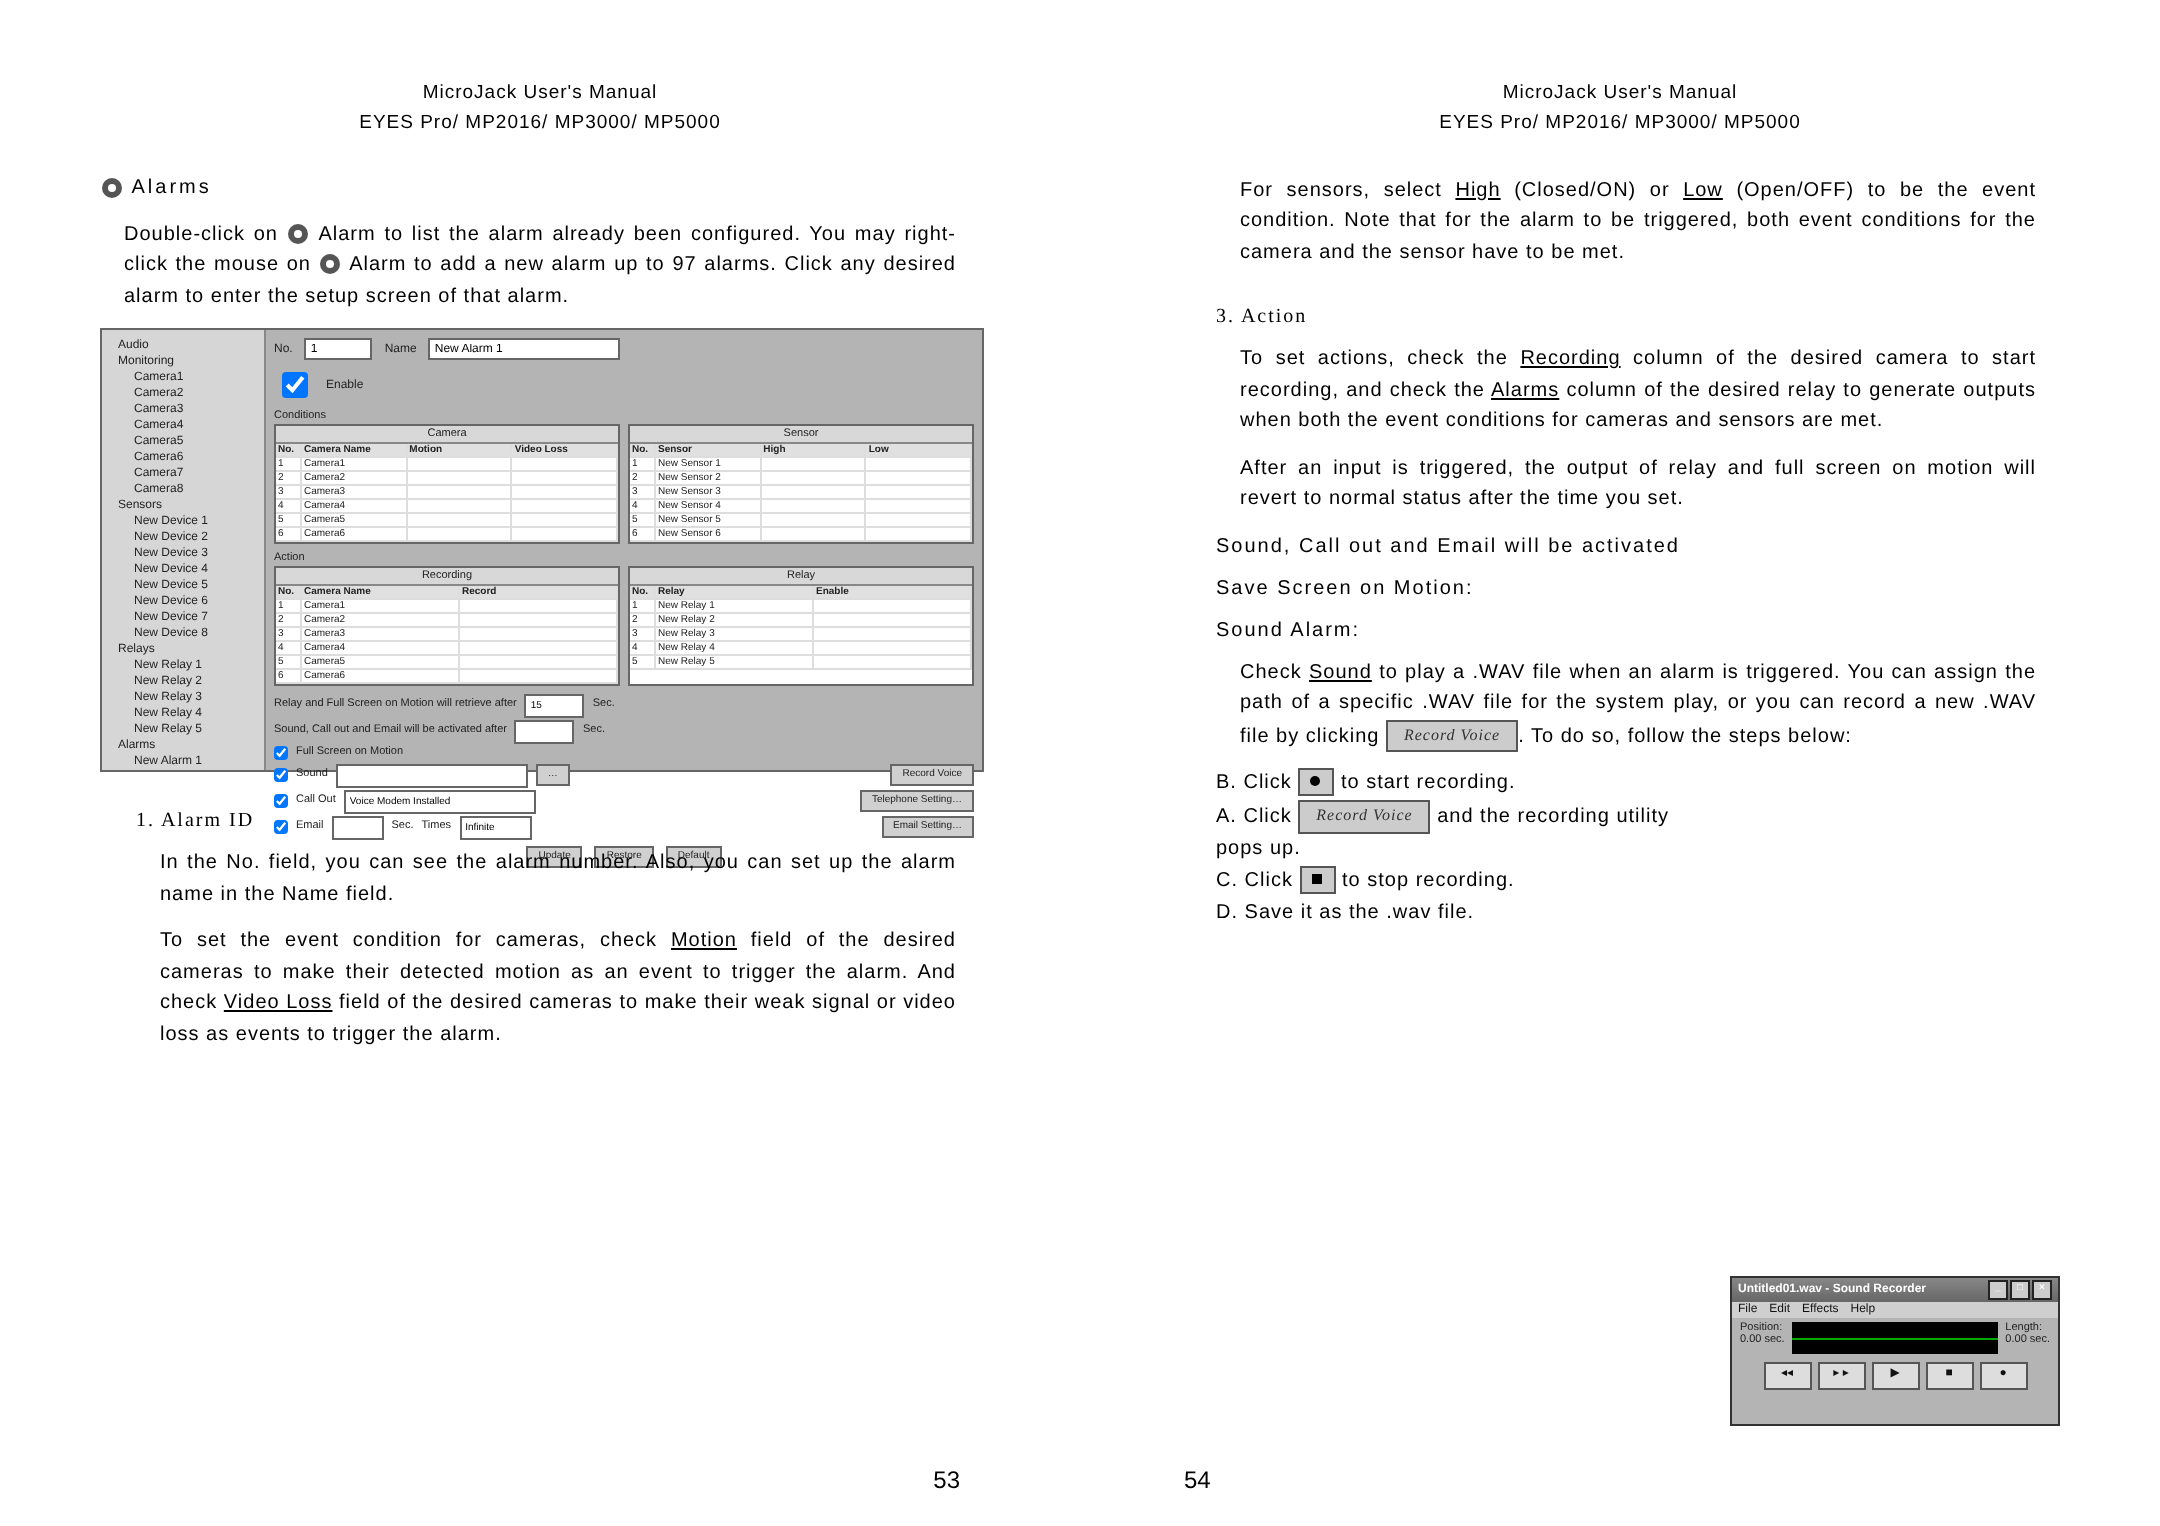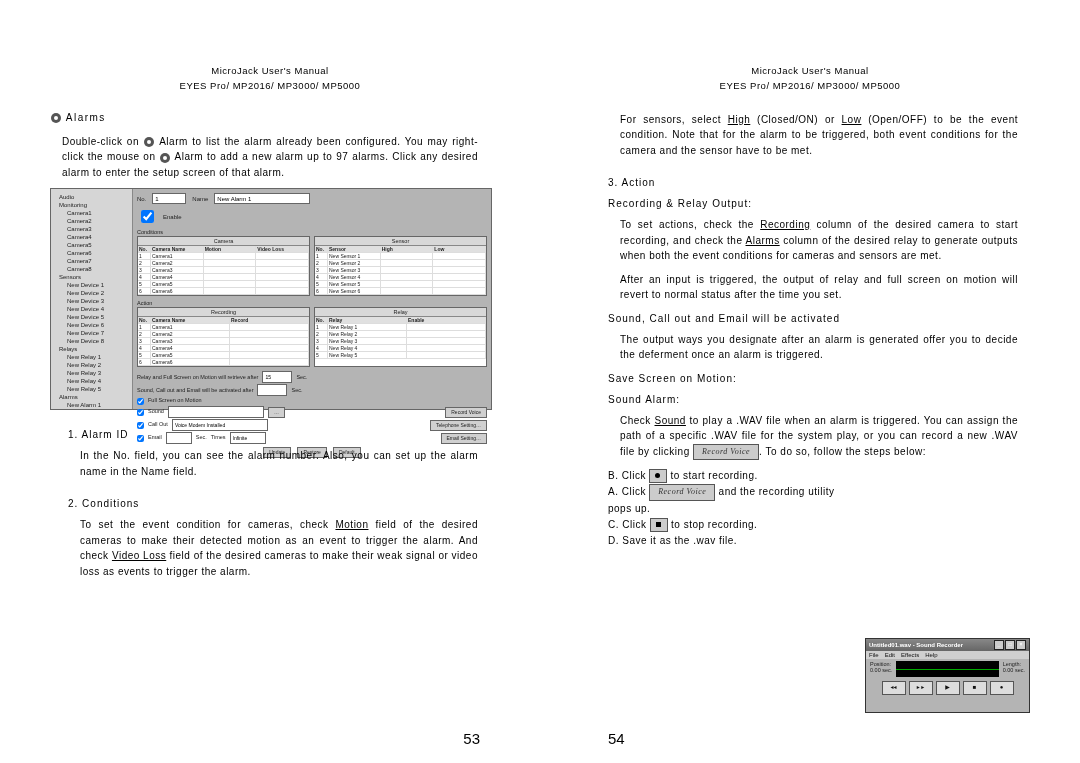--- a/index.html
+++ b/index.html
@@ -19,21 +19,20 @@
     padding: 40px 50px 20px 50px;
     box-sizing: border-box;
     position: relative;
   }
   .header {
     text-align: center;
     font-size: 9.5px;
     letter-spacing: 0.5px;
     line-height: 1.5;
     margin-bottom: 18px;
-    margin-top: 24px;
   }
   .header-line1 {
     margin-bottom: 1px;
   }
   .section-title {
     font-size: 10px;
     letter-spacing: 1.5px;
     margin: 8px 0 10px 0;
   }
   .para {
@@ -144,29 +143,30 @@
   .btns-row {
     display: flex;
     justify-content: center;
     gap: 6px;
     margin-top: 3px;
   }
 
   .page-num {
     position: absolute;
     bottom: 16px;
-    font-size: 15px;
+    font-size: 12px;
   }
   .pn-left { right: 60px; }
-  .pn-right { left: 68px; }
+  .pn-right { left: 52px; }
 
   .heading3 {
     font-size: 10px;
     letter-spacing: 1px;
     margin: 19px 0 6px 0;
+    font-family: Liberation Serif, serif;
   }
   .subhead {
     font-size: 10px;
     letter-spacing: 1px;
     margin: 10px 0 4px 0;
   }
   u { text-decoration: underline; }
 
   .record-voice-btn {
     display: inline-block;
@@ -583,49 +583,46 @@
           <span class="btn-tiny">Restore</span>
           <span class="btn-tiny">Default</span>
         </div>
       </div>
     </div>
   </div>
 
   <div class="heading3 indent">1.  Alarm ID</div>
   <div class="para indent">In the No. field, you can see the alarm number.  Also, you can set up the alarm name in the Name field.</div>
 
-  <div class="heading3 indent">2.  Conditions</div>
   <div class="para indent">
     To set the event condition for cameras, check <u>Motion</u> field of the desired cameras to make their detected motion as an event to trigger the alarm.  And check <u>Video Loss</u> field of the desired cameras to make their weak signal or video loss as events to trigger the alarm.
   </div>
 
   <div class="page-num pn-left">53</div>
 </div>
 
 <div class="page">
   <div class="header">
     <div class="header-line1">MicroJack User's Manual</div>
     <div>EYES Pro/ MP2016/ MP3000/ MP5000</div>
   </div>
 
   <div class="para indent">
     For sensors, select <u>High</u> (Closed/ON) or <u>Low</u> (Open/OFF) to be the event condition.  Note that for the alarm to be triggered, both event conditions for the camera and the sensor have to be met.
   </div>
 
   <div class="heading3 indent">3.  Action</div>
 
-  <div class="subhead indent">Recording &amp; Relay Output:</div>
   <div class="para indent">
     To set actions, check the <u>Recording</u> column of the desired camera to start recording, and check the <u>Alarms</u> column of the desired relay to generate outputs when both the event conditions for cameras and sensors are met.
   </div>
 
   <div class="para indent">After an input is triggered, the output of relay and full screen on motion will revert to normal status after the time you set.</div>
 
   <div class="subhead indent">Sound, Call out and Email will be activated</div>
-  <div class="para indent">The output ways you designate after an alarm is generated offer you to decide the deferment once an alarm is triggered.</div>
 
   <div class="subhead indent">Save Screen on Motion:</div>
 
   <div class="subhead indent">Sound Alarm:</div>
   <div class="para indent">
     Check <u>Sound</u> to play a .WAV file when an alarm is triggered.  You can assign the path of a specific .WAV file for the system play, or you can record a new .WAV file by clicking
     <span class="record-voice-btn">Record Voice</span>.
     To do so, follow the steps below:
   </div>
 

